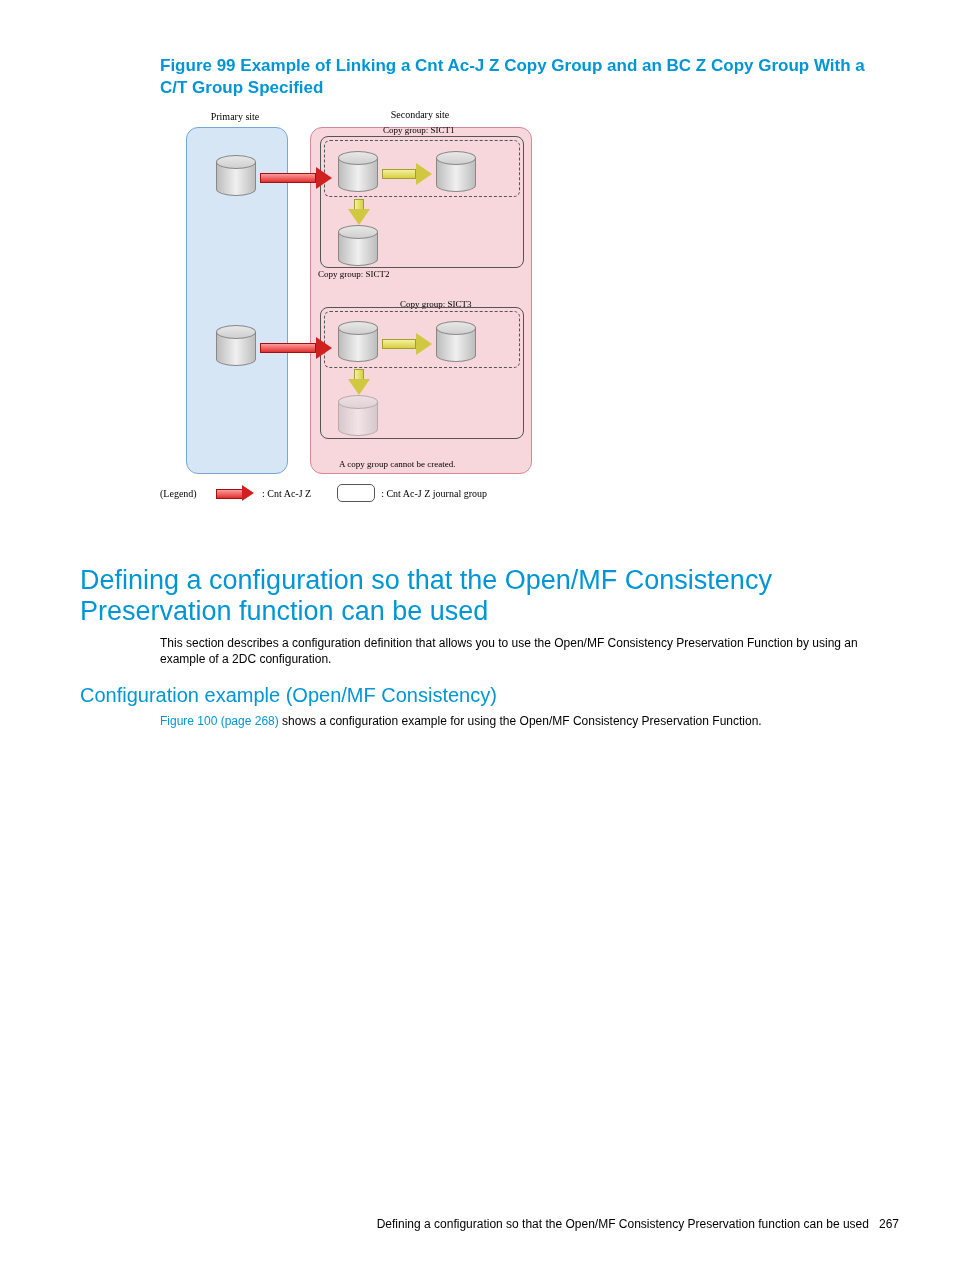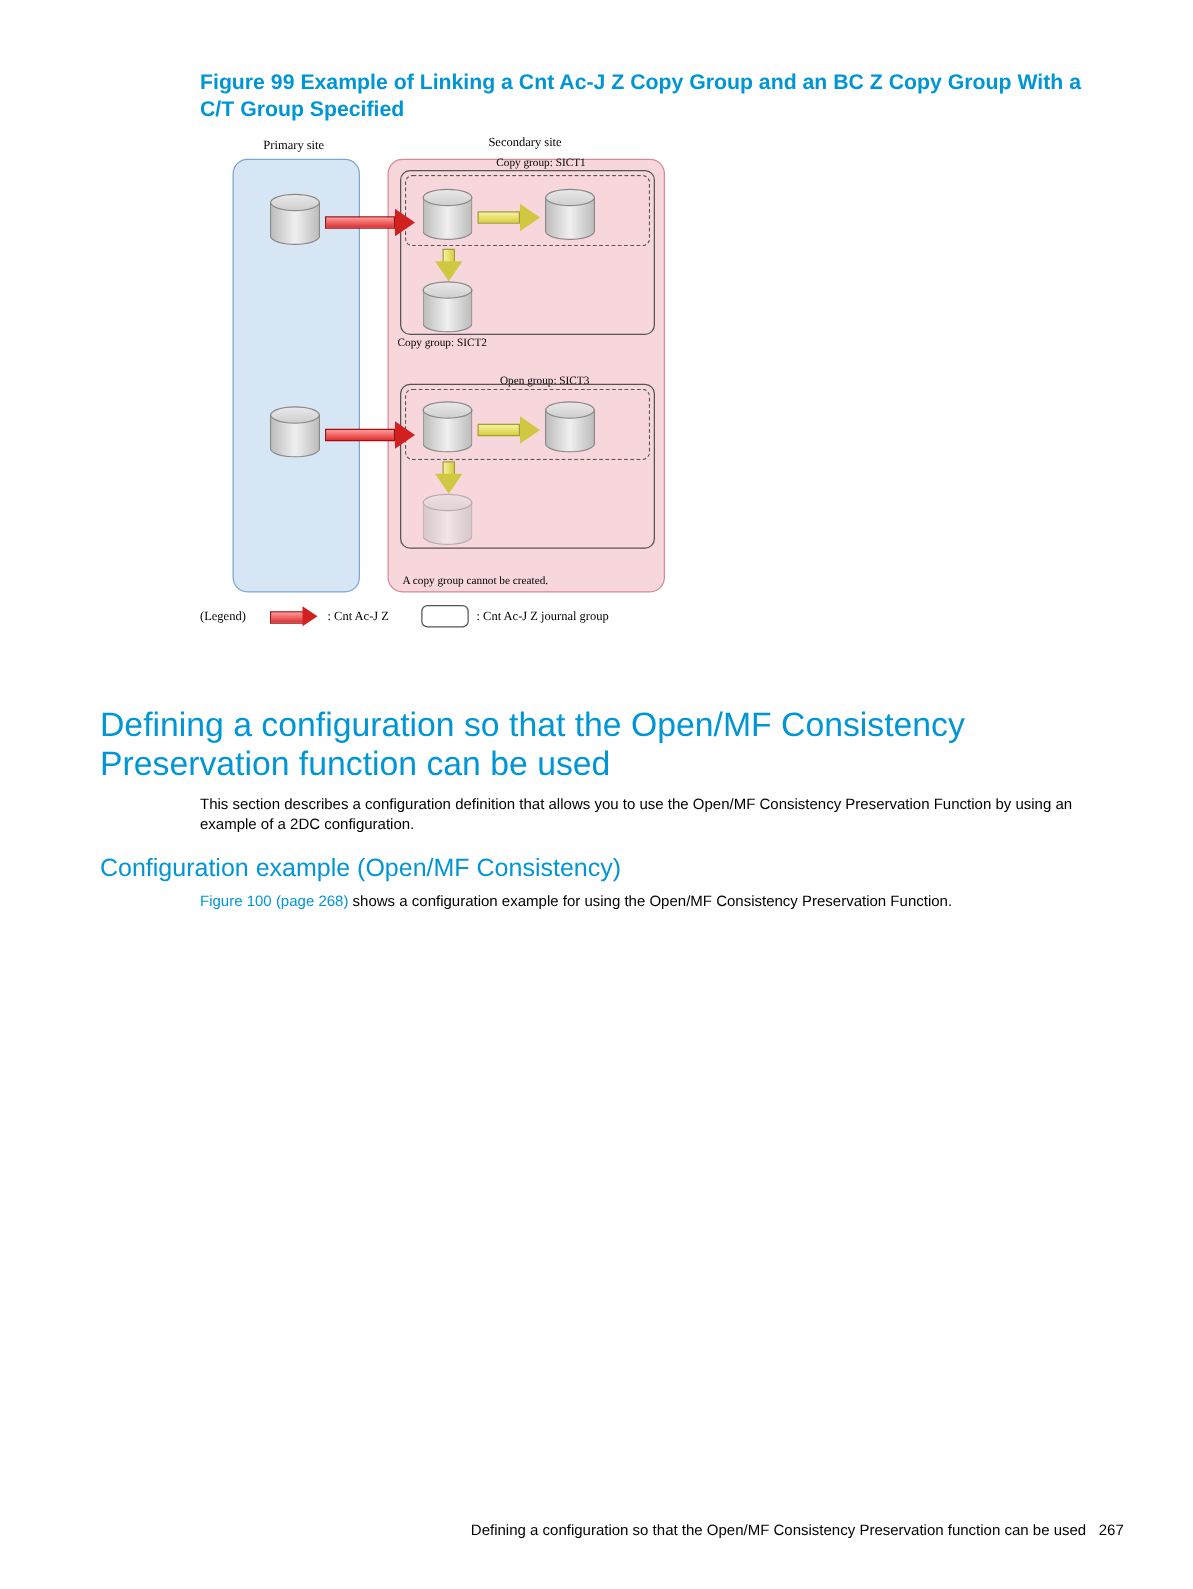--- a/index.html
+++ b/index.html
@@ -264,21 +264,21 @@
 
   <div class="fig-caption">Figure 99 Example of Linking a Cnt Ac-J Z Copy Group and an BC Z Copy Group With a C/T Group Specified</div>
 
   <div class="diagram">
     <div class="site-label" style="left:40px; top:4px; width:70px;">Primary site</div>
     <div class="site-label" style="left:215px; top:2px; width:90px;">Secondary site</div>
 
     <div class="primary-box"></div>
     <div class="secondary-box"></div>
 
-    <div class="cg-label" style="left:237px; top:18px;">Copy group: SICT1</div>
+    <div class="cg-label" style="left:223px; top:18px;">Copy group: SICT1</div>
 
     <div style="position:absolute; left:160px; top:29px; width:202px; height:130px; border:1px solid #555; border-radius:8px;"></div>
 
     <div class="dashed-box" style="left:164px; top:33px; width:194px; height:55px;"></div>
 
     <div class="cyl" style="left:56px; top:48px;">
       <div class="body-e"></div>
         <div class="top-e"></div>
     </div>
 
@@ -306,21 +306,21 @@
       <div class="head" style="top:10px;"></div>
     </div>
 
     <div class="cyl" style="left:178px; top:118px;">
       <div class="body-e"></div>
         <div class="top-e"></div>
     </div>
 
     <div class="cg-label" style="left:158px; top:162px;">Copy group: SICT2</div>
 
-    <div class="cg-label" style="left:240px; top:192px;">Open group: SICT3</div>
+    <div class="cg-label" style="left:240px; top:192px;">Copy group: SICT3</div>
 
     <div style="position:absolute; left:160px; top:200px; width:202px; height:130px; border:1px solid #555; border-radius:8px;"></div>
 
     <div class="dashed-box" style="left:164px; top:204px; width:194px; height:55px;"></div>
 
     <div class="cyl" style="left:56px; top:218px;">
       <div class="body-e"></div>
         <div class="top-e"></div>
     </div>
 
@@ -345,21 +345,21 @@
 
     <div class="yel-arrow" style="left:190px; top:262px; height:26px;">
       <div class="shaft" style="height:12px;"></div>
       <div class="head" style="top:10px;"></div>
     </div>
 
     <div class="cyl" style="left:178px; top:288px; opacity:0.55;">
       <div class="body-e"></div>
         <div class="top-e"></div>
     </div>
-    <div class="note-text" style="left:162px; top:352px;">A copy group cannot be created.</div>
+    <div class="note-text" style="left:179px; top:352px;">A copy group cannot be created.</div>
 
     <div class="legend">
       <div class="legend-row">
         <span style="width:50px;">(Legend)</span>
         <div class="leg-red">
             <div class="s"></div>
             <div class="h"></div>
           </div>
         <span>: Cnt Ac-J Z</span>
         <span style="width:14px;"></span>

